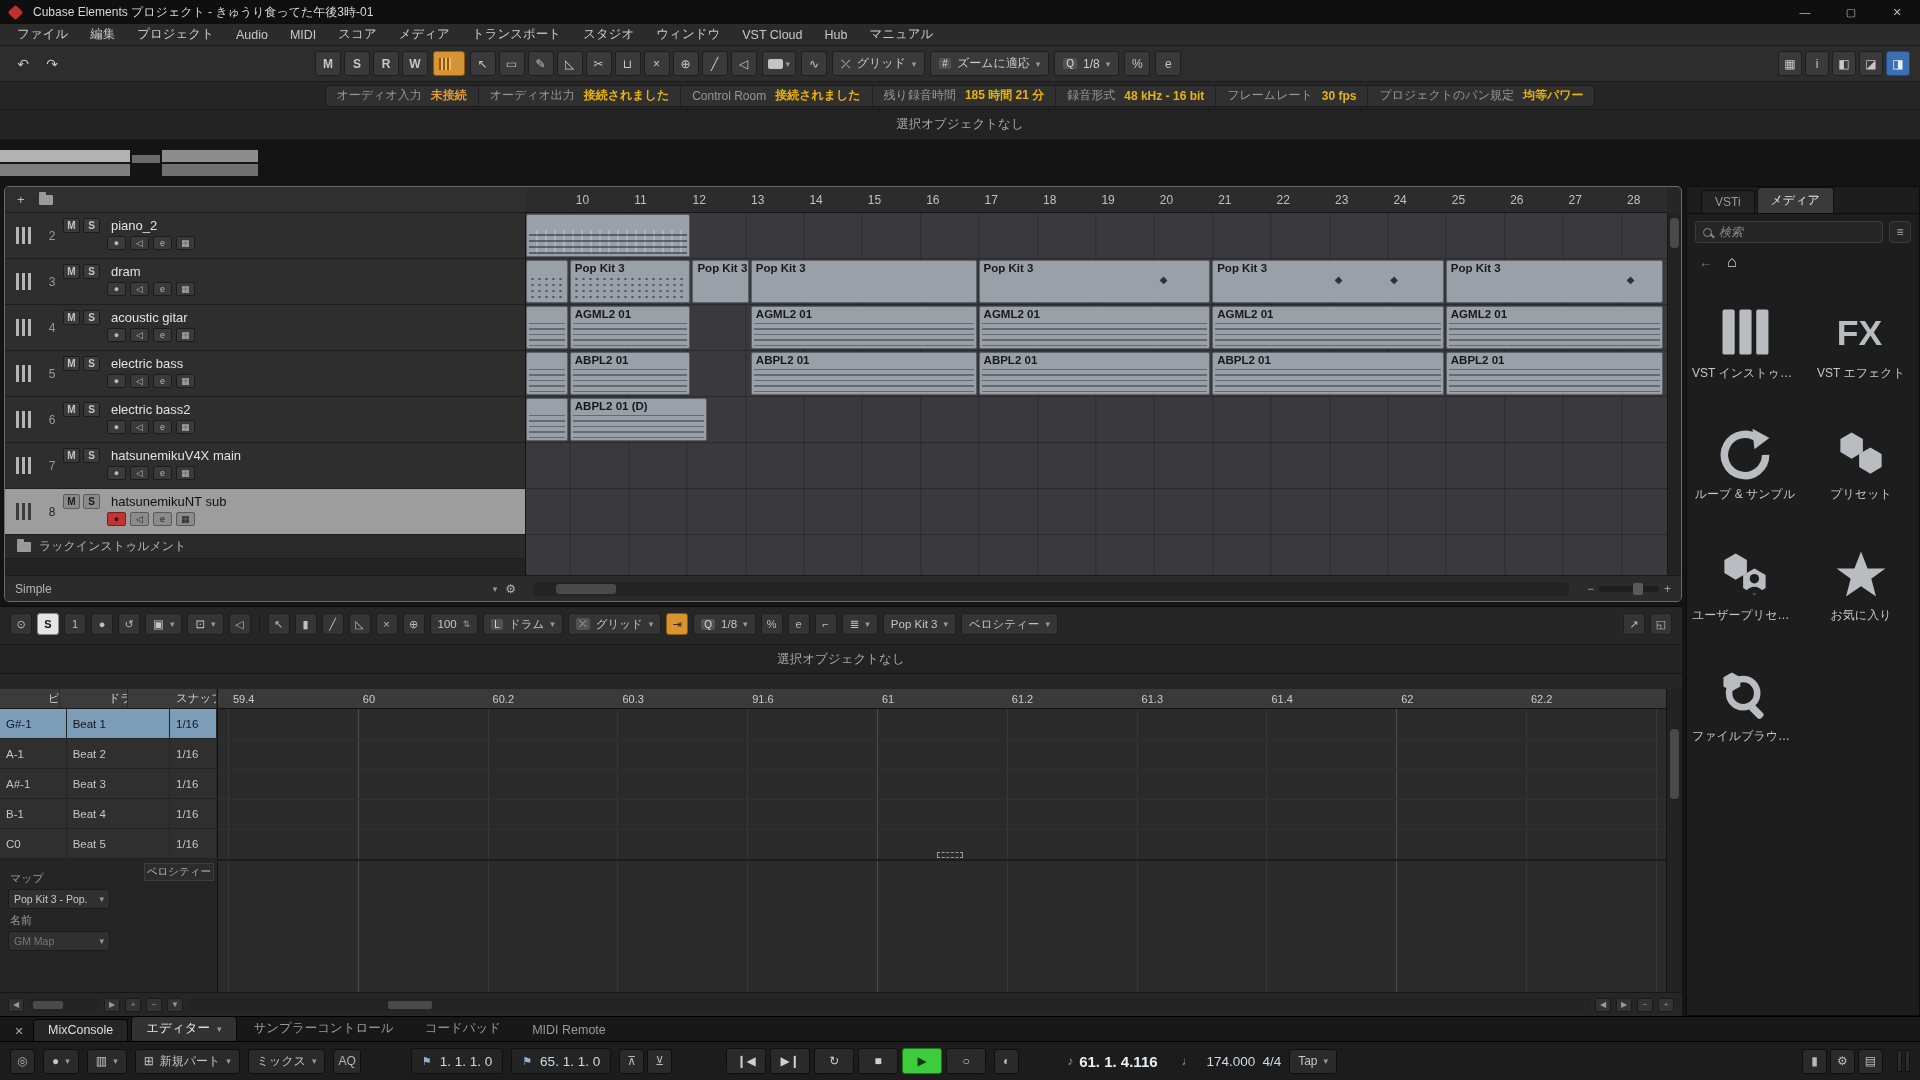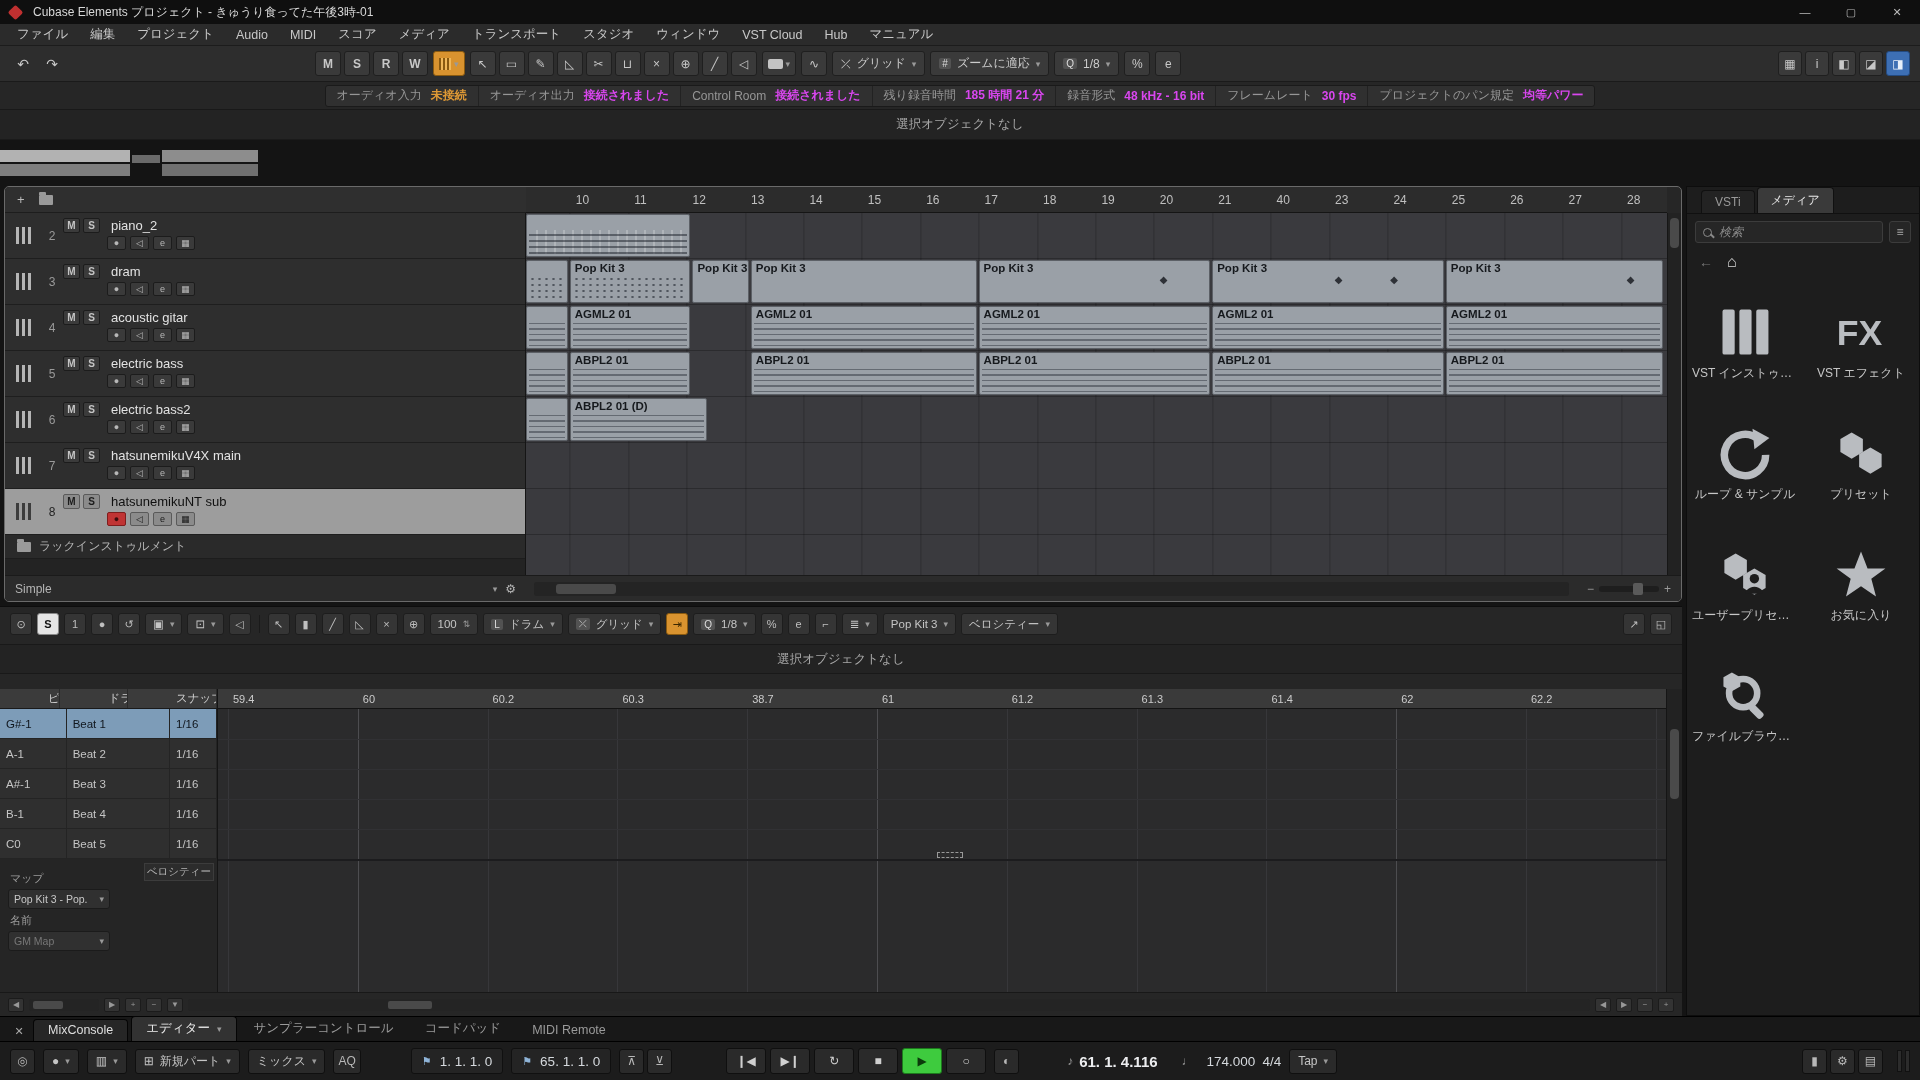--- a/index.html
+++ b/index.html
@@ -34,21 +34,21 @@
 .sp2{flex:1;}
 #mtzones .tbtn{min-width:24px;}
 #mtzones .tbtn.active{background:#3d6fb4;border-color:#234a80;color:#e8f0fa;}
 
 
 .statusrow{position:absolute;top:82px;left:0;width:1920px;height:28px;background:#262626;border-bottom:1px solid #191919;display:flex;align-items:center;justify-content:center;font-size:12px;}
 .statusbar-inner{display:flex;background:#303030;border:1px solid #1a1a1a;border-radius:3px;height:22px;}
 .schip{display:flex;align-items:center;gap:9px;padding:0 11px;border-right:1px solid #222;}
 .schip:last-child{border-right:none;}
 .slabel{color:#969696;}
-.sval{color:#d946ef;font-weight:bold;}
+.sval{color:#eab308;font-weight:bold;}
 .sval.alert{color:#e09a35;}
 
 
 .infoline{position:absolute;top:110px;left:0;width:1920px;height:30px;background:#232323;border-bottom:1px solid #1a1a1a;display:flex;align-items:center;justify-content:center;color:#a8a8a8;font-size:12.5px;}
 
 
 .overview{position:absolute;top:150px;left:0;width:300px;height:28px;}
 .ovblock{position:absolute;}
 
 
@@ -323,21 +323,21 @@
         <span class="rnum" style="left: 166.6px;">12</span>
         <span class="rnum" style="left: 225px;">13</span>
         <span class="rnum" style="left: 283.4px;">14</span>
         <span class="rnum" style="left: 341.8px; text-align: right;">15</span>
         <span class="rnum" style="left: 400.2px;">16</span>
         <span class="rnum" style="left: 458.6px;">17</span>
         <span class="rnum" style="left: 517px;">18</span>
         <span class="rnum" style="left: 575.4px;">19</span>
         <span class="rnum" style="left: 633.8px;">20</span>
         <span class="rnum" style="left: 692.2px;">21</span>
-        <span class="rnum" style="left: 750.6px;">40</span>
+        <span class="rnum" style="left: 750.6px;">22</span>
         <span class="rnum" style="left: 809px; text-align: center;">23</span>
         <span class="rnum" style="left: 867.4px;">24</span>
         <span class="rnum" style="left: 925.8px;">25</span>
         <span class="rnum" style="left: 984.2px;">26</span>
         <span class="rnum" style="left: 1042.6px;">27</span>
         <span class="rnum" style="left: 1101px;">28</span>
       </div>
     <div class="pw-tracks">
       <div id="tracklist">
           <div class="trow">
@@ -743,21 +743,21 @@
           </div>
       </div>
       <div class="veltab">ベロシティー</div>
     </div>
     <div class="ed-grid">
       <div class="ed-ruler" id="edruler">
           <span class="etick" style="left: 15px;">59.4</span>
           <span class="etick" style="left: 144.8px;">60</span>
           <span class="etick" style="left: 274.6px;">60.2</span>
           <span class="etick" style="left: 404.4px;">60.3</span>
-          <span class="etick" style="left: 534.2px;">38.7</span>
+          <span class="etick" style="left: 534.2px;">91.6</span>
           <span class="etick" style="left: 664px;">61</span>
           <span class="etick" style="left: 793.8px;">61.2</span>
           <span class="etick" style="left: 923.6px;">61.3</span>
           <span class="etick" style="left: 1053.4px;">61.4</span>
           <span class="etick" style="left: 1183.2px;">62</span>
           <span class="etick" style="left: 1313px;">62.2</span>
         </div>
       <div class="ed-body" id="edbody">
           <div class="vline" style="left: 10px;"></div>
           <div class="vline major" style="left: 139.8px;"></div>

